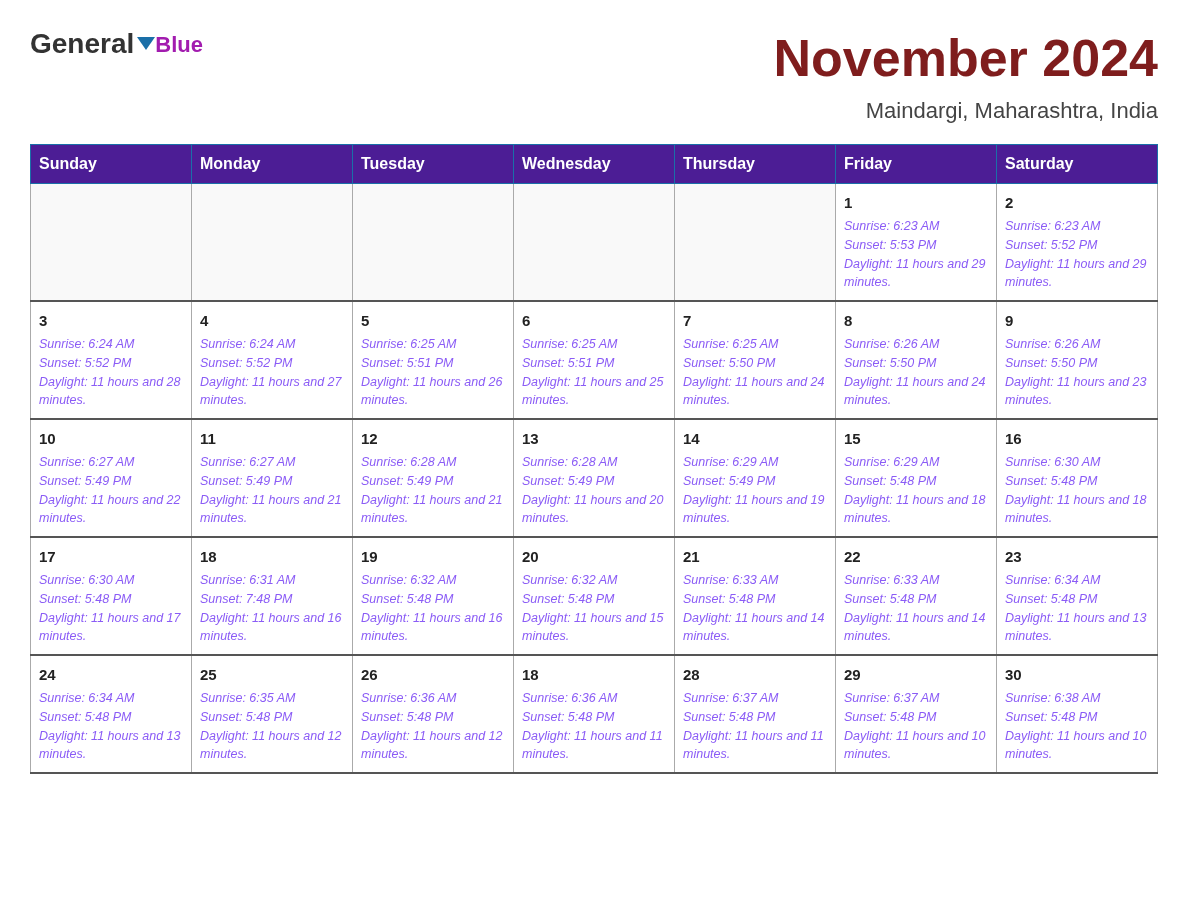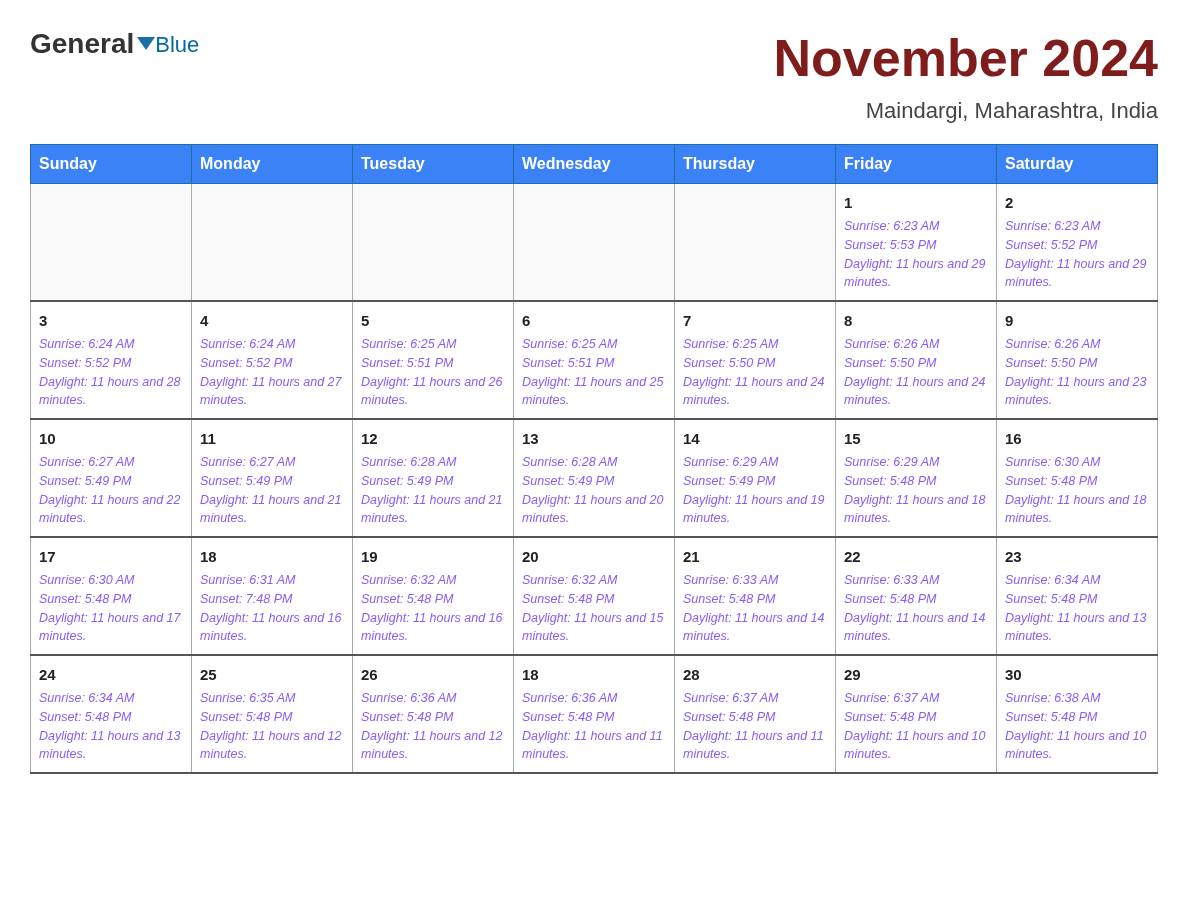--- a/index.html
+++ b/index.html
@@ -25,22 +25,22 @@
       font-size: 28px;
       font-weight: bold;
       color: #333;
       line-height: 1;
     }
     .logo-top span {
       color: #1a6fa8;
     }
     .logo-bottom {
       font-size: 22px;
-      color: #0369a1;
-      font-weight: normal;
+      color: #a21caf;
+      font-weight: bold;
       margin-top: 2px;
     }
     .title-block {
       text-align: right;
     }
     .month-title {
       font-size: 52px;
       font-weight: bold;
       color: #7f1d1d;
       line-height: 1.1;
@@ -49,21 +49,21 @@
       font-size: 22px;
       color: #444;
       margin-top: 11px;
     }
     table {
       width: 100%;
       border-collapse: collapse;
       border: 1px solid #888;
     }
     thead tr th {
-      background-color: #3b82f6;
+      background-color: #4c1d95;
       color: #ffffff;
       font-size: 16px;
       font-weight: bold;
       padding: 10px 8px;
       text-align: left;
       border: 1px solid #1a6fa8;
     }
     tbody tr td {
       vertical-align: top;
       padding: 8px 8px;

